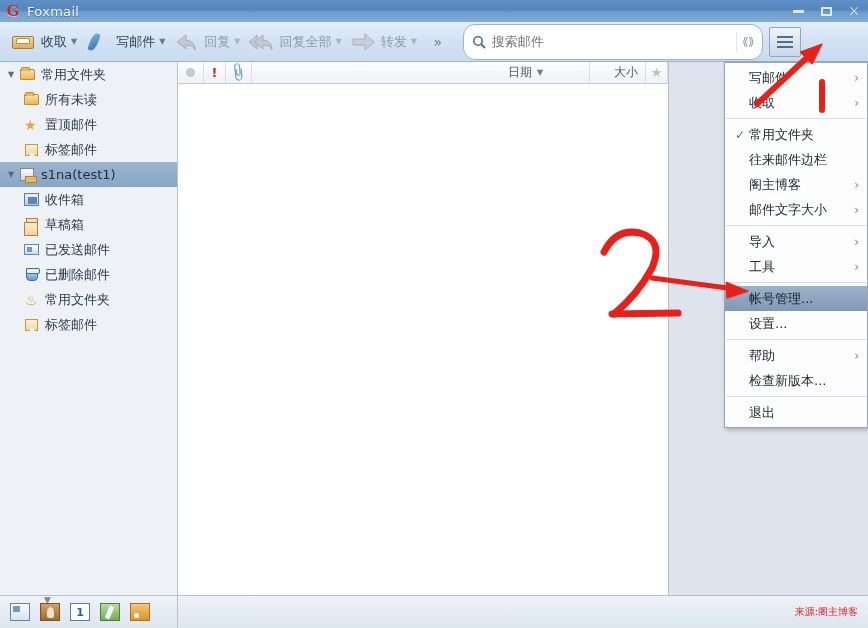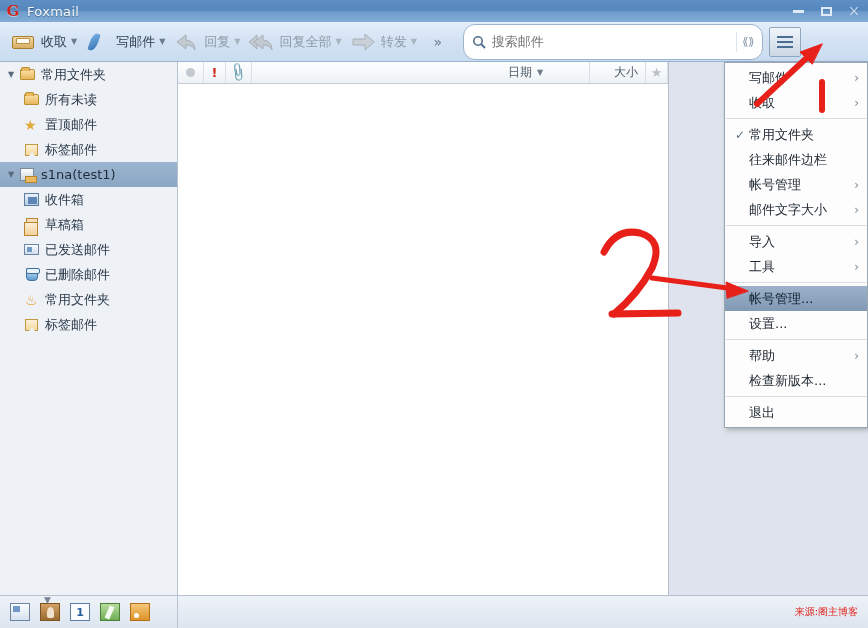--- a/index.html
+++ b/index.html
@@ -429,21 +429,21 @@
     <div class="mitem">
       <span class="mcheck">✓</span>
       <span class="mlabel">常用文件夹</span>
     </div>
     <div class="mitem">
       <span class="mcheck"></span>
       <span class="mlabel">往来邮件边栏</span>
     </div>
     <div class="mitem">
       <span class="mcheck"></span>
-      <span class="mlabel">帐号管理</span>
+      <span class="mlabel">阁主博客</span>
       <span class="marrow">›</span>
     </div>
     <div class="mitem">
       <span class="mcheck"></span>
       <span class="mlabel">邮件文字大小</span>
       <span class="marrow">›</span>
     </div>
     <div class="msep"></div>
 
     <div class="mitem">

